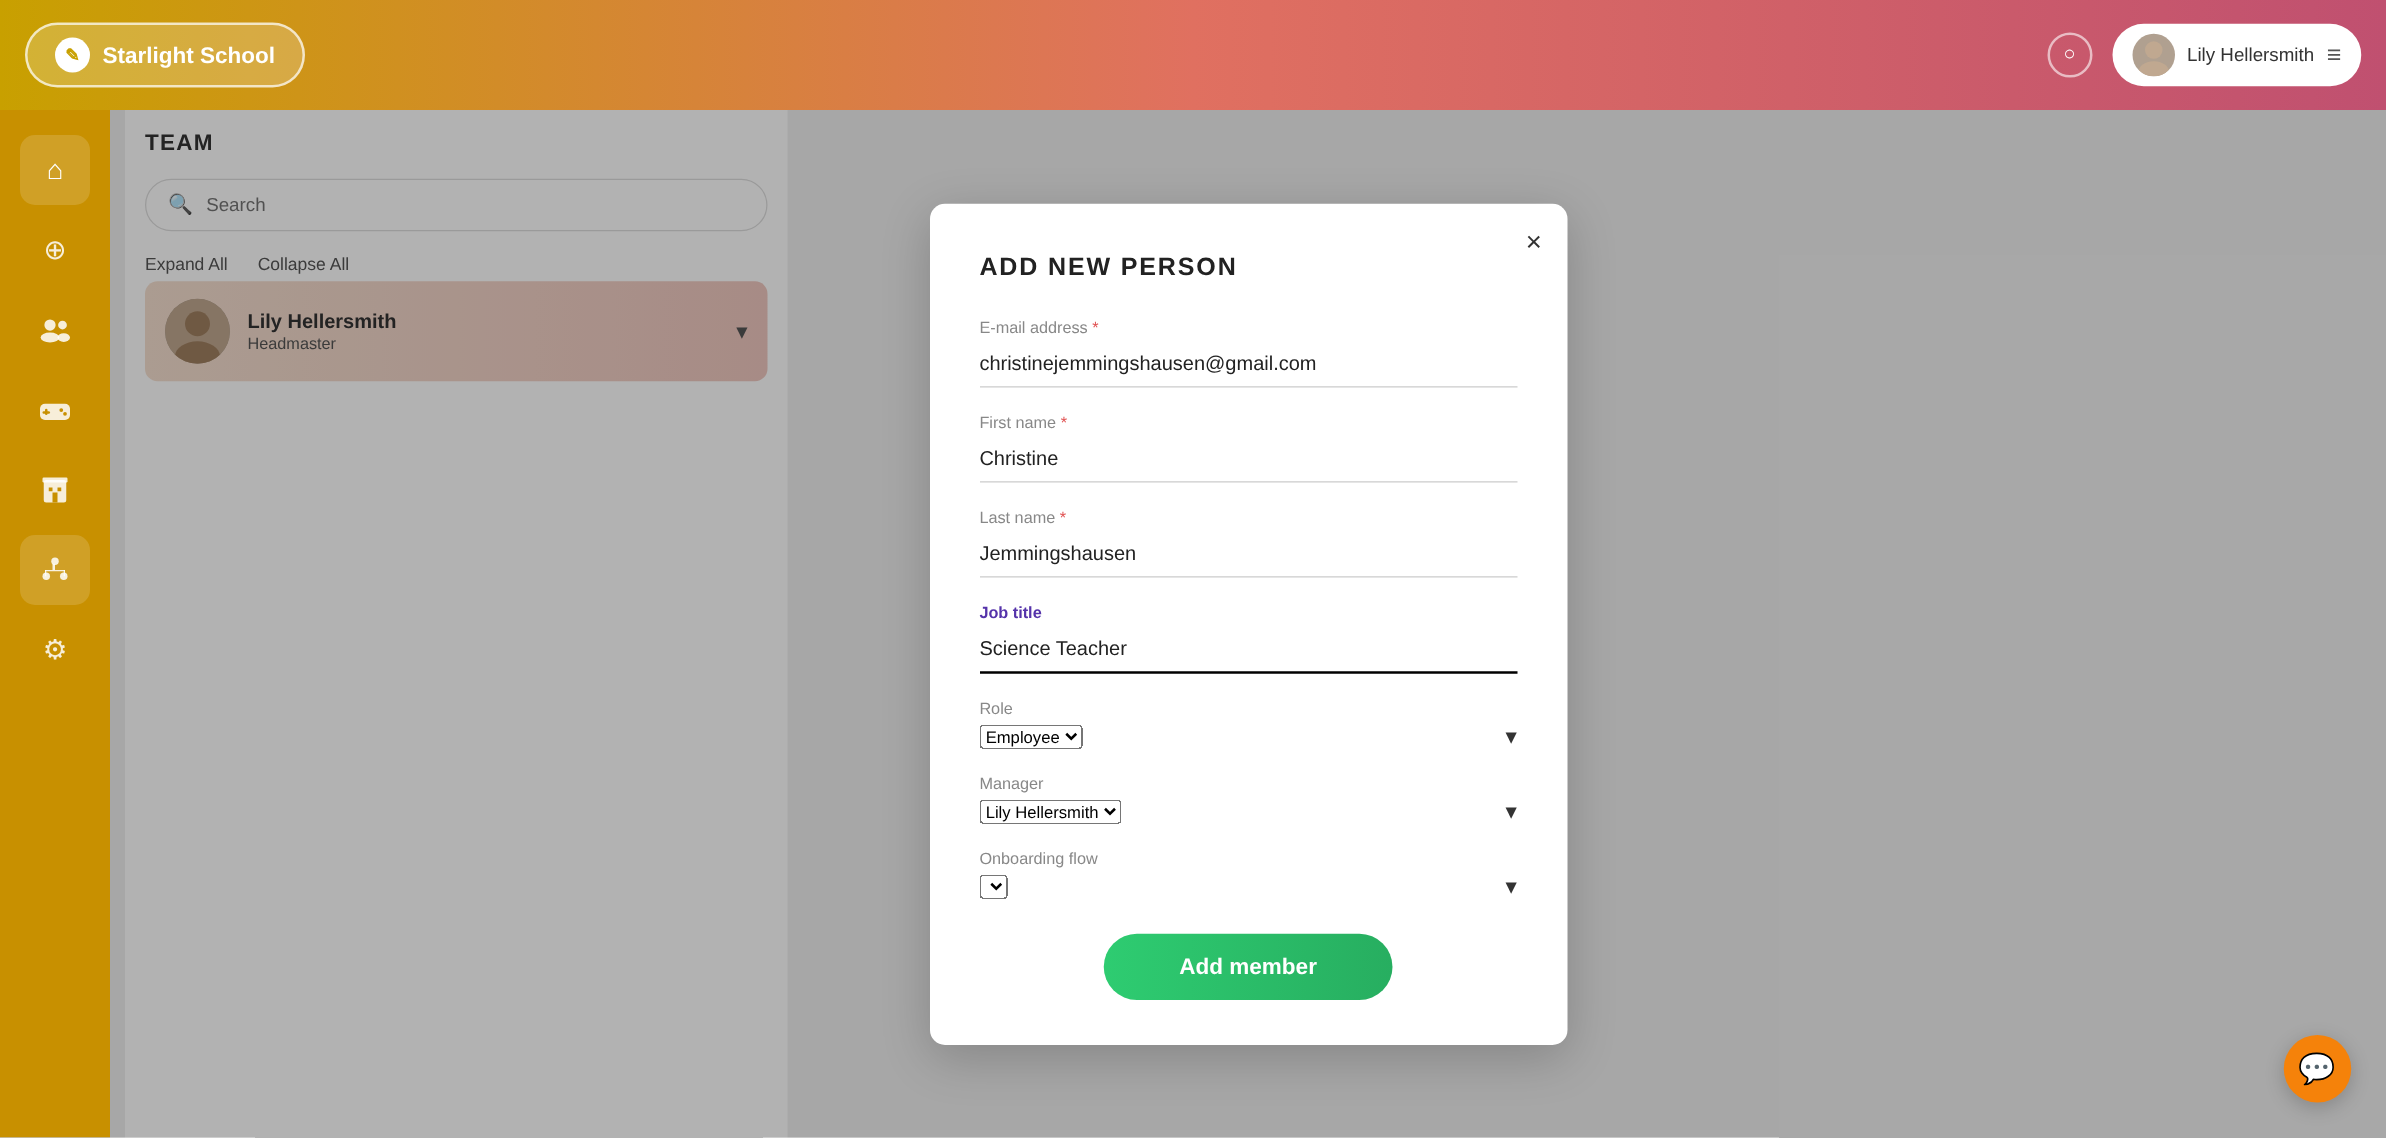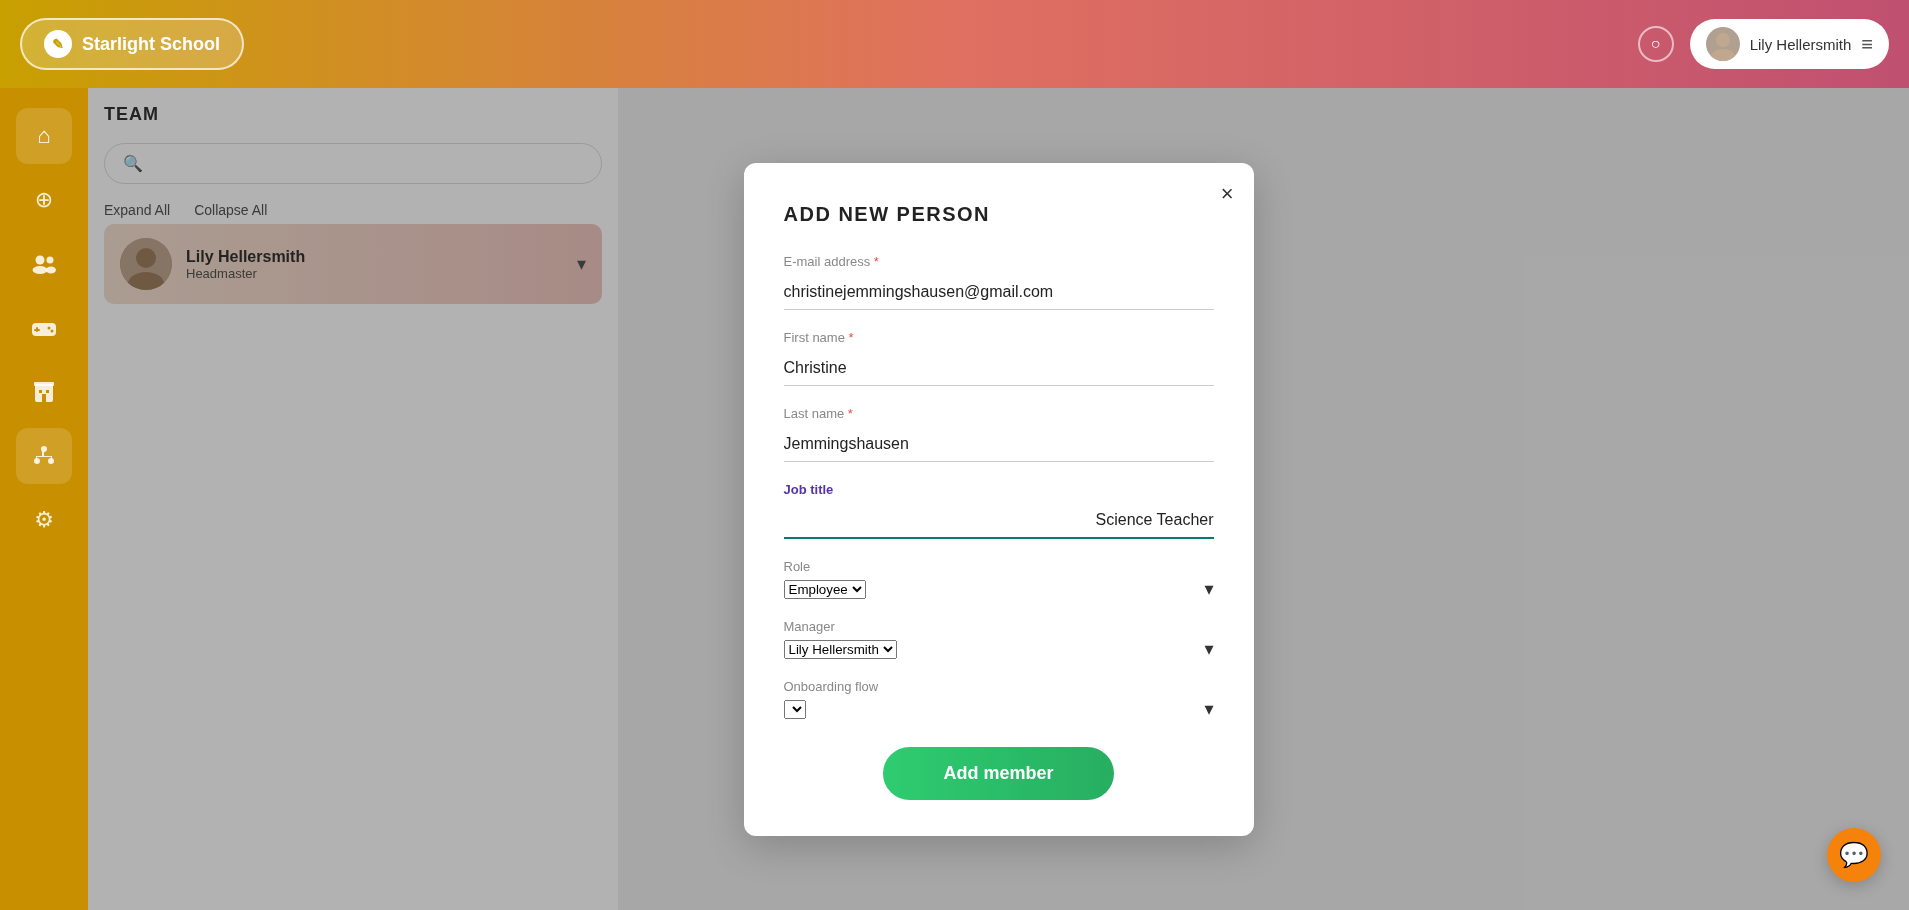--- a/index.html
+++ b/index.html
@@ -84,21 +84,21 @@
 
     
     .main {
       position: absolute;
       top: 88px; left: 88px; right: 0; bottom: 0;
       background: #f0f0f0;
       overflow: hidden;
     }
     .team-panel {
       position: absolute;
-      top: 0; left: 0;
+      top: 0; left: 12px;
       width: 530px; bottom: 0;
       background: white;
       padding: 16px;
     }
     .team-title {
       font-size: 18px; font-weight: 700; color: #333;
       letter-spacing: 1px;
       margin-bottom: 18px;
     }
     .invite-btn {
@@ -197,22 +197,21 @@
     .field-input {
       width: 100%;
       border: none;
       border-bottom: 1px solid #ccc;
       padding: 8px 0;
       font-size: 16px; color: #222;
       outline: none;
       background: transparent;
     }
     .field-input.focused {
-      border-bottom: 2px solid #0f766e;
-      text-align: right;
+      border-bottom: 2px solid #000000;
     }
     .select-wrapper {
       position: relative;
     }
     .select-wrapper::after {
       content: '▾';
       position: absolute; right: 0; top: 50%; transform: translateY(-50%);
       font-size: 18px; color: #333; pointer-events: none;
     }
     .add-member-btn {
@@ -310,20 +309,21 @@
   </div>
   <div class="sidebar-item">⚙</div>
 </div>
 
 <div class="main">
 
   <div class="team-panel">
     <div class="team-title">TEAM</div>
     <div class="search-box">
       <span class="search-icon">🔍</span>
+      <input type="text" placeholder="Search" style="">
     </div>
     <div class="expand-row">
       <span class="expand-link">Expand All</span>
       <span class="expand-link">Collapse All</span>
     </div>
     <div class="member-row">
       <div class="member-avatar">
         <svg width="52" height="52" viewBox="0 0 52 52">
           <circle cx="26" cy="26" r="26" fill="#c0a890"></circle>
           <circle cx="26" cy="20" r="10" fill="#a08060"></circle>

